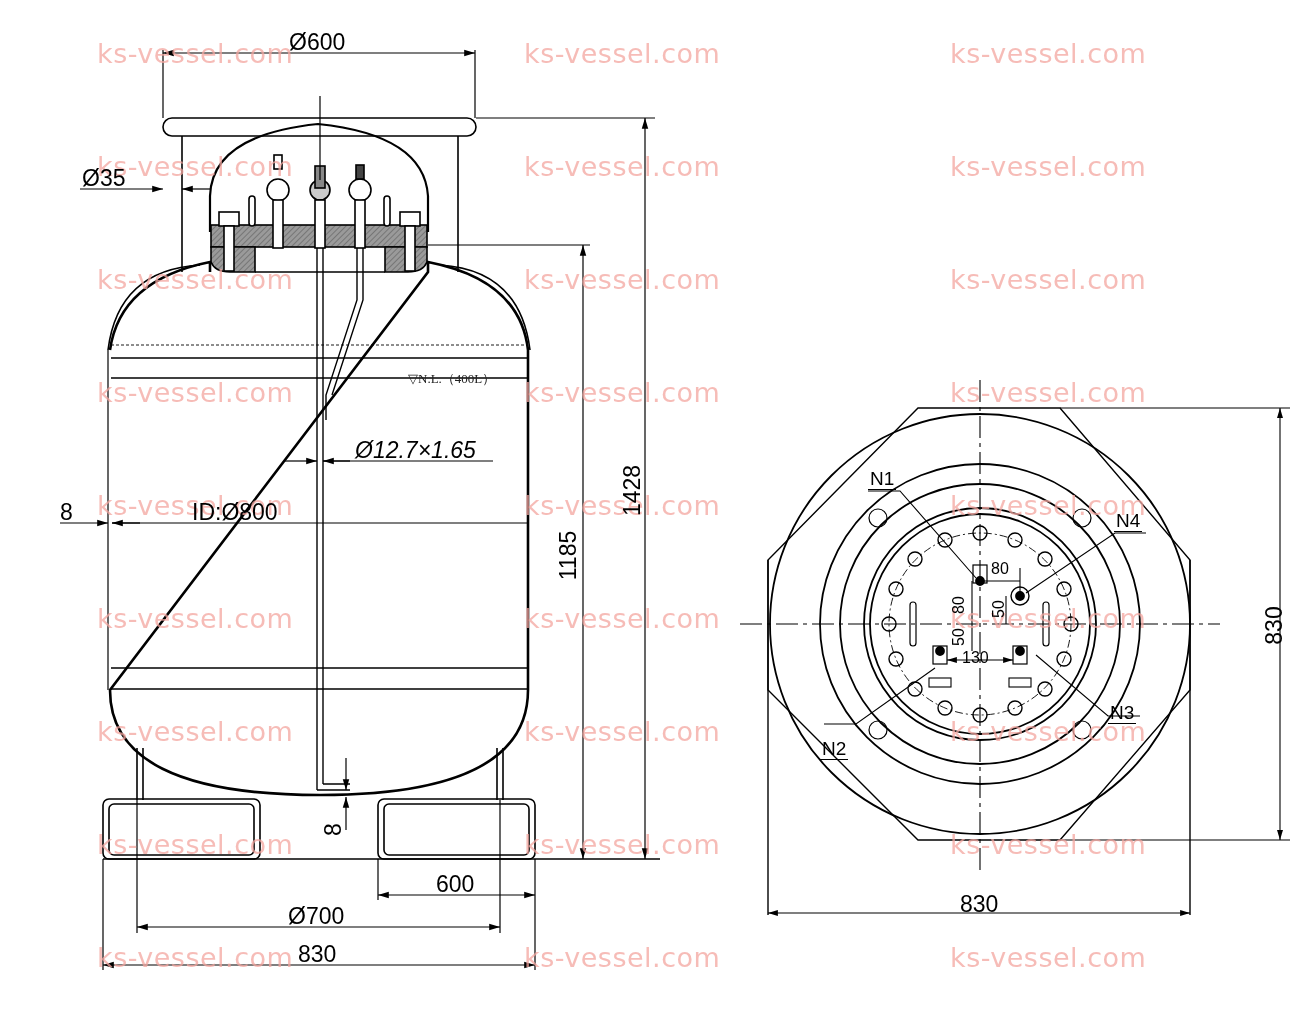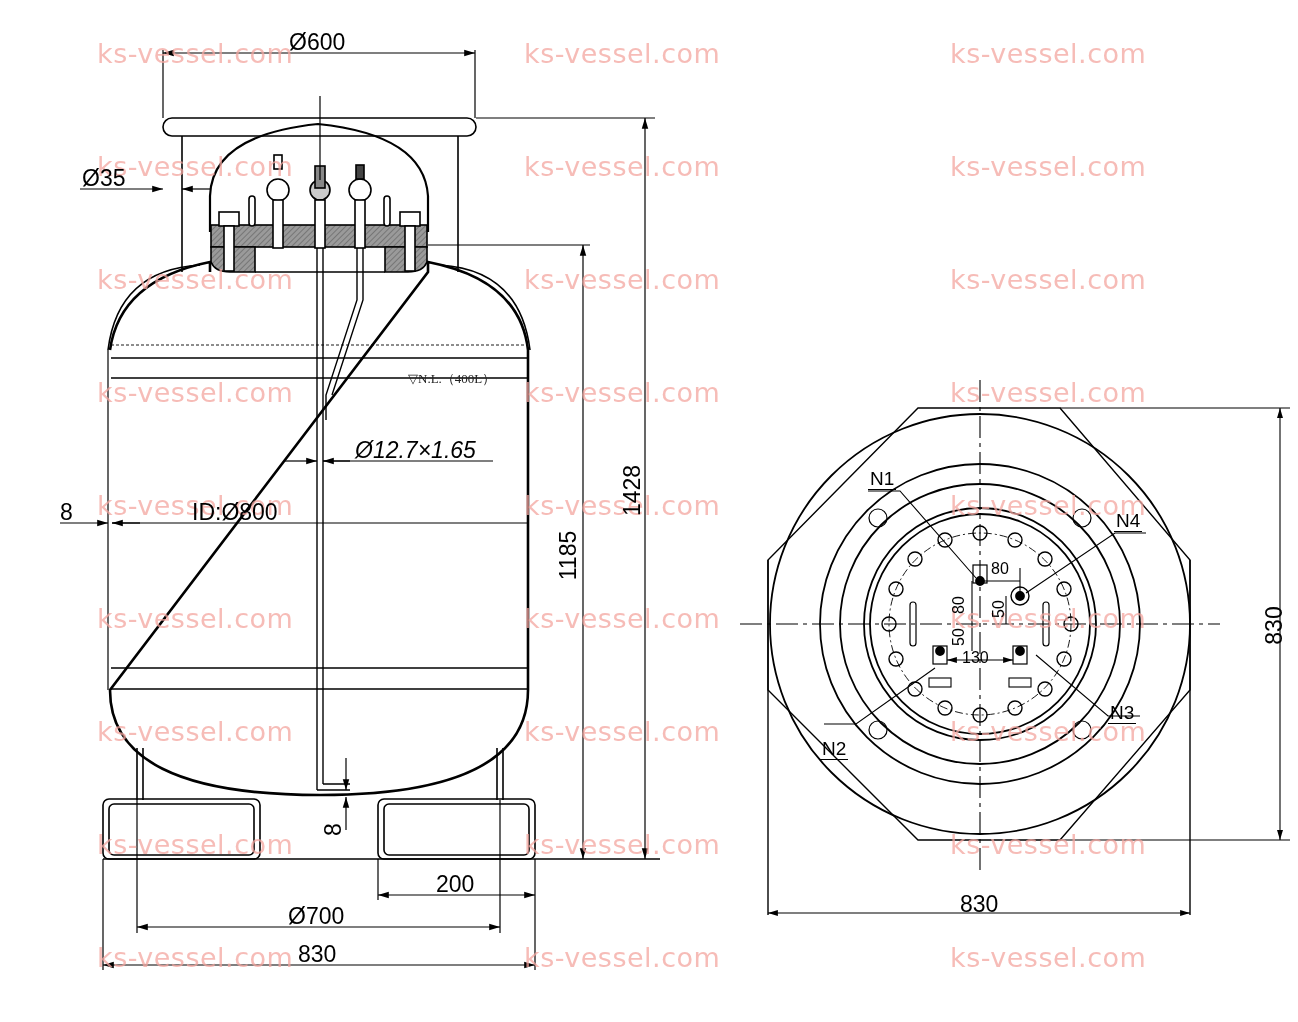--- a/index.html
+++ b/index.html
@@ -216,21 +216,21 @@
 
 <div class="dim dim-lg" style="left:289px;top:29px;">Ø600</div>
 <div class="dim dim-lg" style="left:82px;top:165px;text-align:center;">Ø35</div>
 <div class="nl" style="left:408px;top:328px;margin-top:42px;">▽N.L.（400L）</div>
 <div class="dim dim-lg" style="left:355px;top:437px;font-style:italic;">Ø12.7×1.65</div>
 <div class="dim dim-lg" style="left:60px;top:499px;">8</div>
 <div class="dim dim-lg" style="left:192px;top:499px;text-align:right;">ID:Ø800</div>
 <div class="dim dim-lg rot" style="left:327px;top:816px;">8</div>
 <div class="dim dim-lg rot" style="left:544px;top:542px;">1185</div>
 <div class="dim dim-lg rot" style="left:607px;top:477px;">1428</div>
-<div class="dim dim-lg" style="left:436px;top:871px;">200</div>
+<div class="dim dim-lg" style="left:436px;top:871px;">600</div>
 <div class="dim dim-lg" style="left:288px;top:903px;">Ø700</div>
 <div class="dim dim-lg" style="left:298px;top:941px;">830</div>
 
 <div class="nlabel" style="left:868px;top:469px;">N1</div>
 <div class="nlabel" style="left:1114px;top:511px;">N4</div>
 <div class="nlabel" style="left:820px;top:703px;margin-top:36px;">N2</div>
 <div class="nlabel" style="left:1108px;top:703px;">N3</div>
 <div class="dim small" style="left:991px;top:560px;">80</div>
 <div class="dim small rot" style="left:950px;top:596px;">80</div>
 <div class="dim small rot" style="left:990px;top:600px;">50</div>

